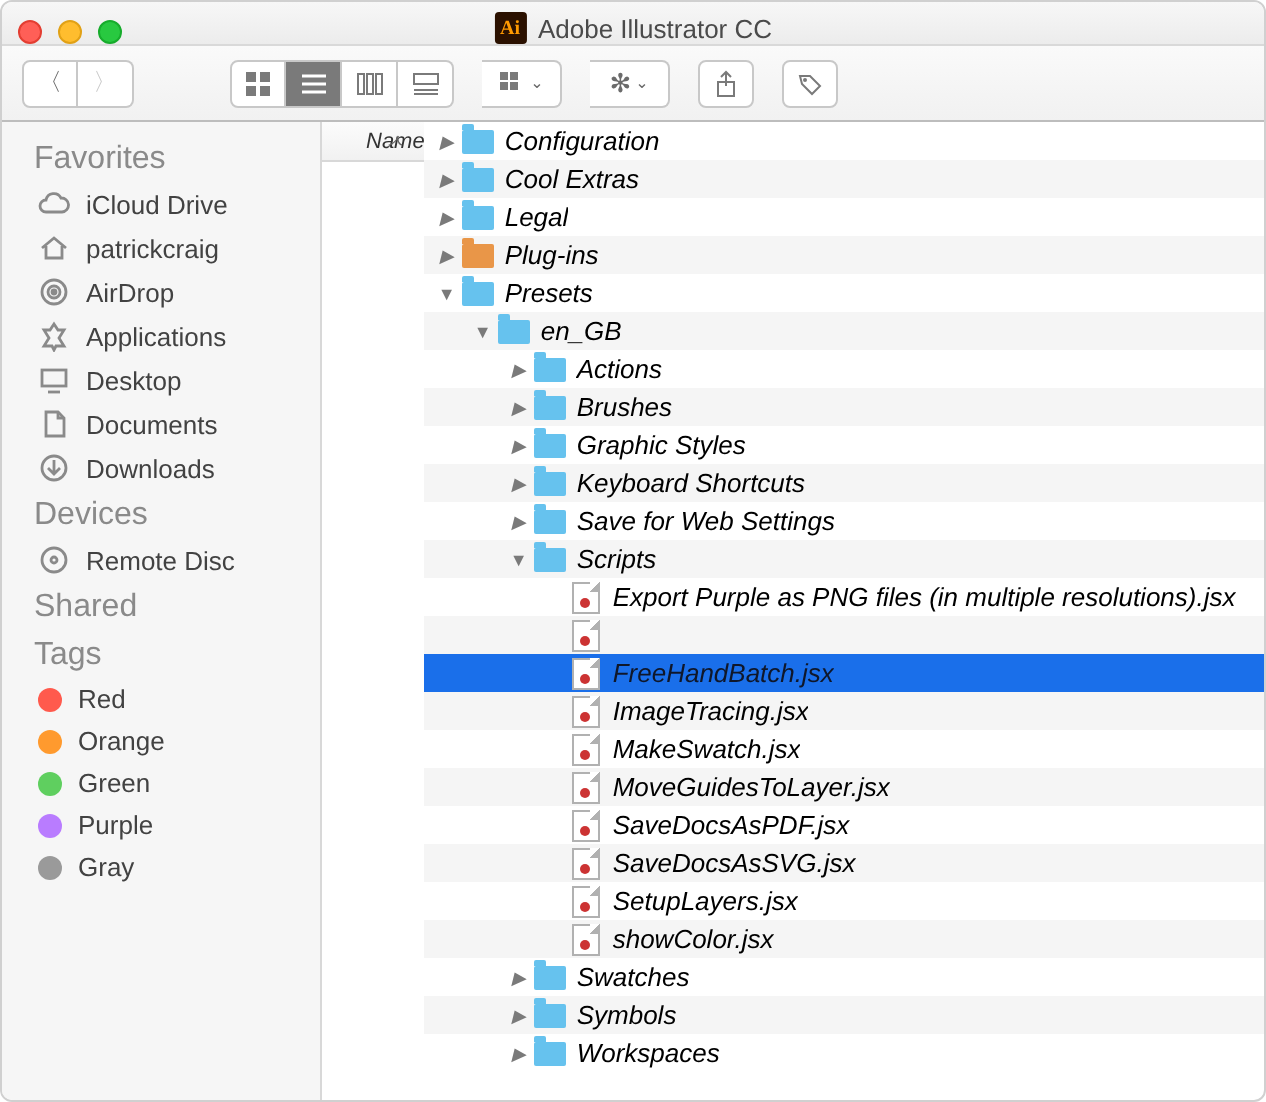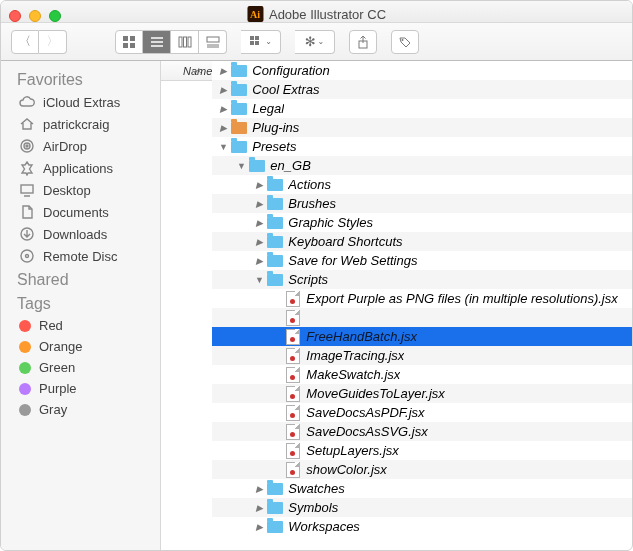--- a/index.html
+++ b/index.html
@@ -147,21 +147,21 @@
 
 <div class="body">
   <div class="sidebar" id="sidebar">
       <div class="sb-head">Favorites</div>
       <div class="sb-item">
         <span class="sb-ico">
           <svg viewBox="0 0 16 16">
             <path d="M4 12a3 3 0 010-6 4 4 0 017.5-1A3 3 0 0112 12z"></path>
           </svg>
         </span>
-        <span>iCloud Extras</span>
+        <span>iCloud Drive</span>
       </div>
       <div class="sb-item">
         <span class="sb-ico">
           <svg viewBox="0 0 16 16">
             <path d="M2 8l6-5 6 5M4 7v6h8V7"></path>
           </svg>
         </span>
         <span>patrickcraig</span>
       </div>
       <div class="sb-item">
@@ -202,20 +202,21 @@
       </div>
       <div class="sb-item">
         <span class="sb-ico">
           <svg viewBox="0 0 16 16">
             <circle cx="8" cy="8" r="6"></circle>
             <path d="M8 4v6M5 8l3 3 3-3"></path>
           </svg>
         </span>
         <span>Downloads</span>
       </div>
+      <div class="sb-head">Devices</div>
       <div class="sb-item">
         <span class="sb-ico">
           <svg viewBox="0 0 16 16">
             <circle cx="8" cy="8" r="6"></circle>
             <circle cx="8" cy="8" r="1.5"></circle>
           </svg>
         </span>
         <span>Remote Disc</span>
       </div>
       <div class="sb-head">Shared</div>

